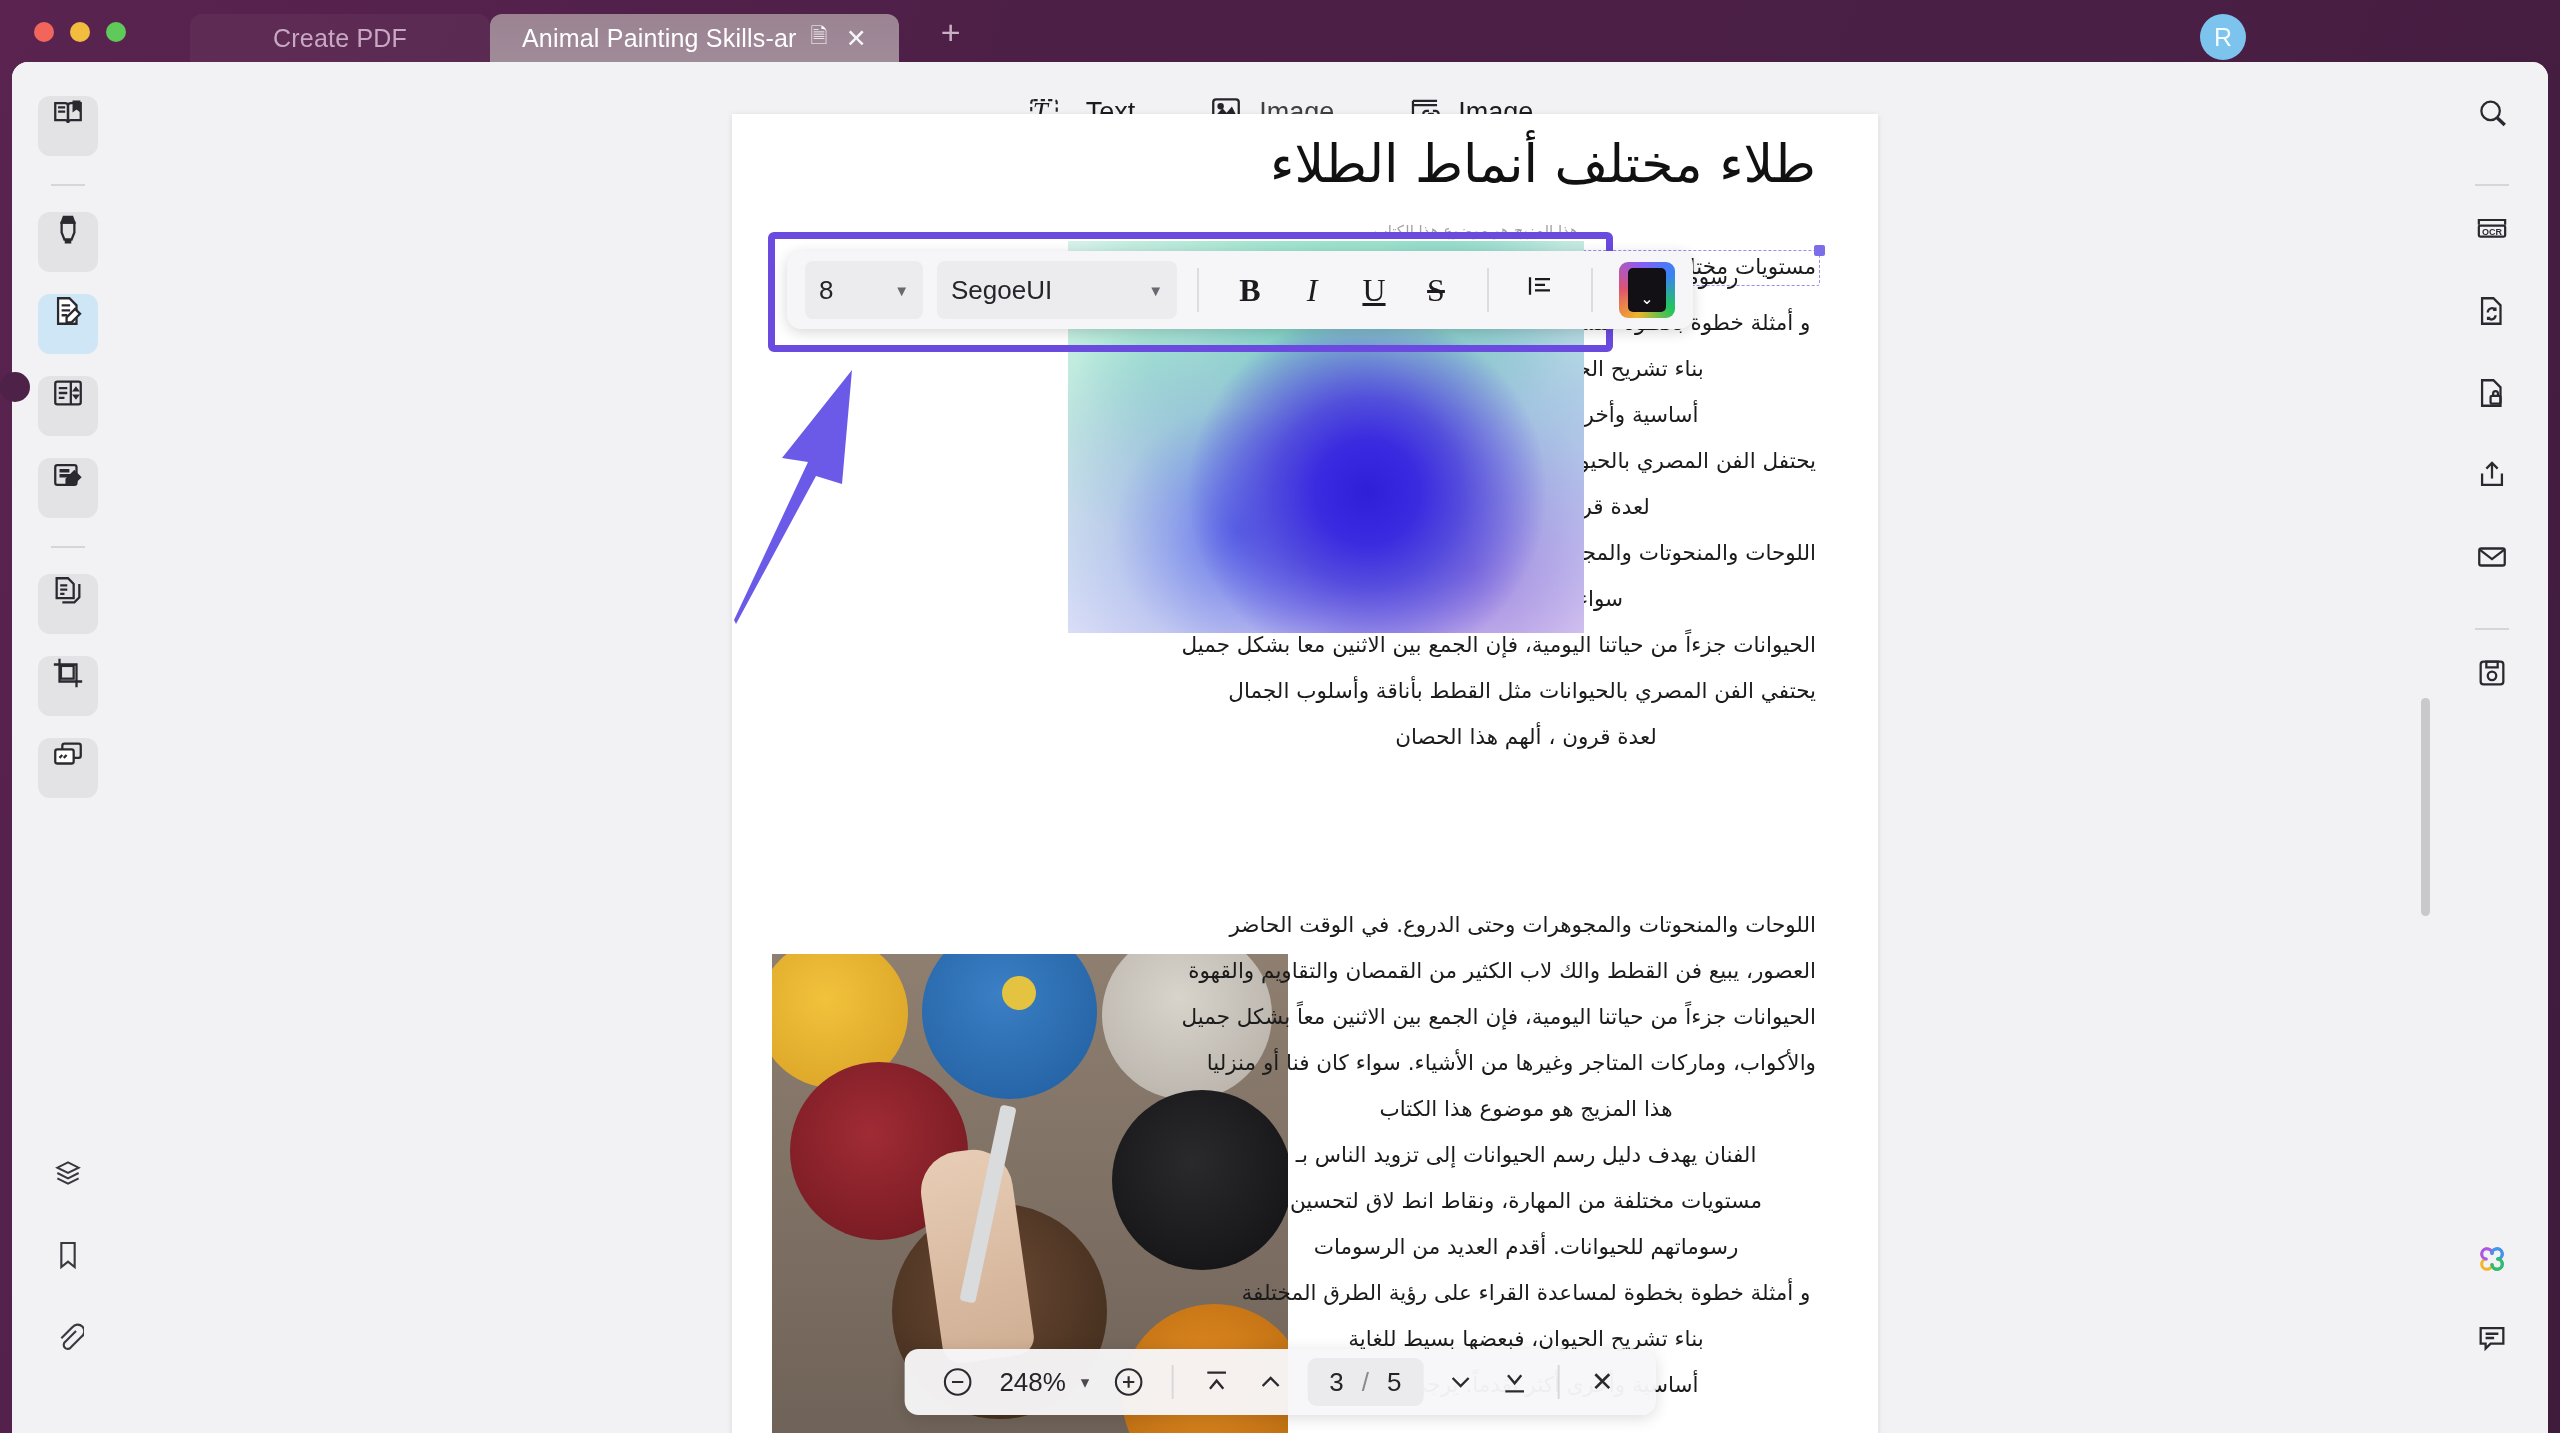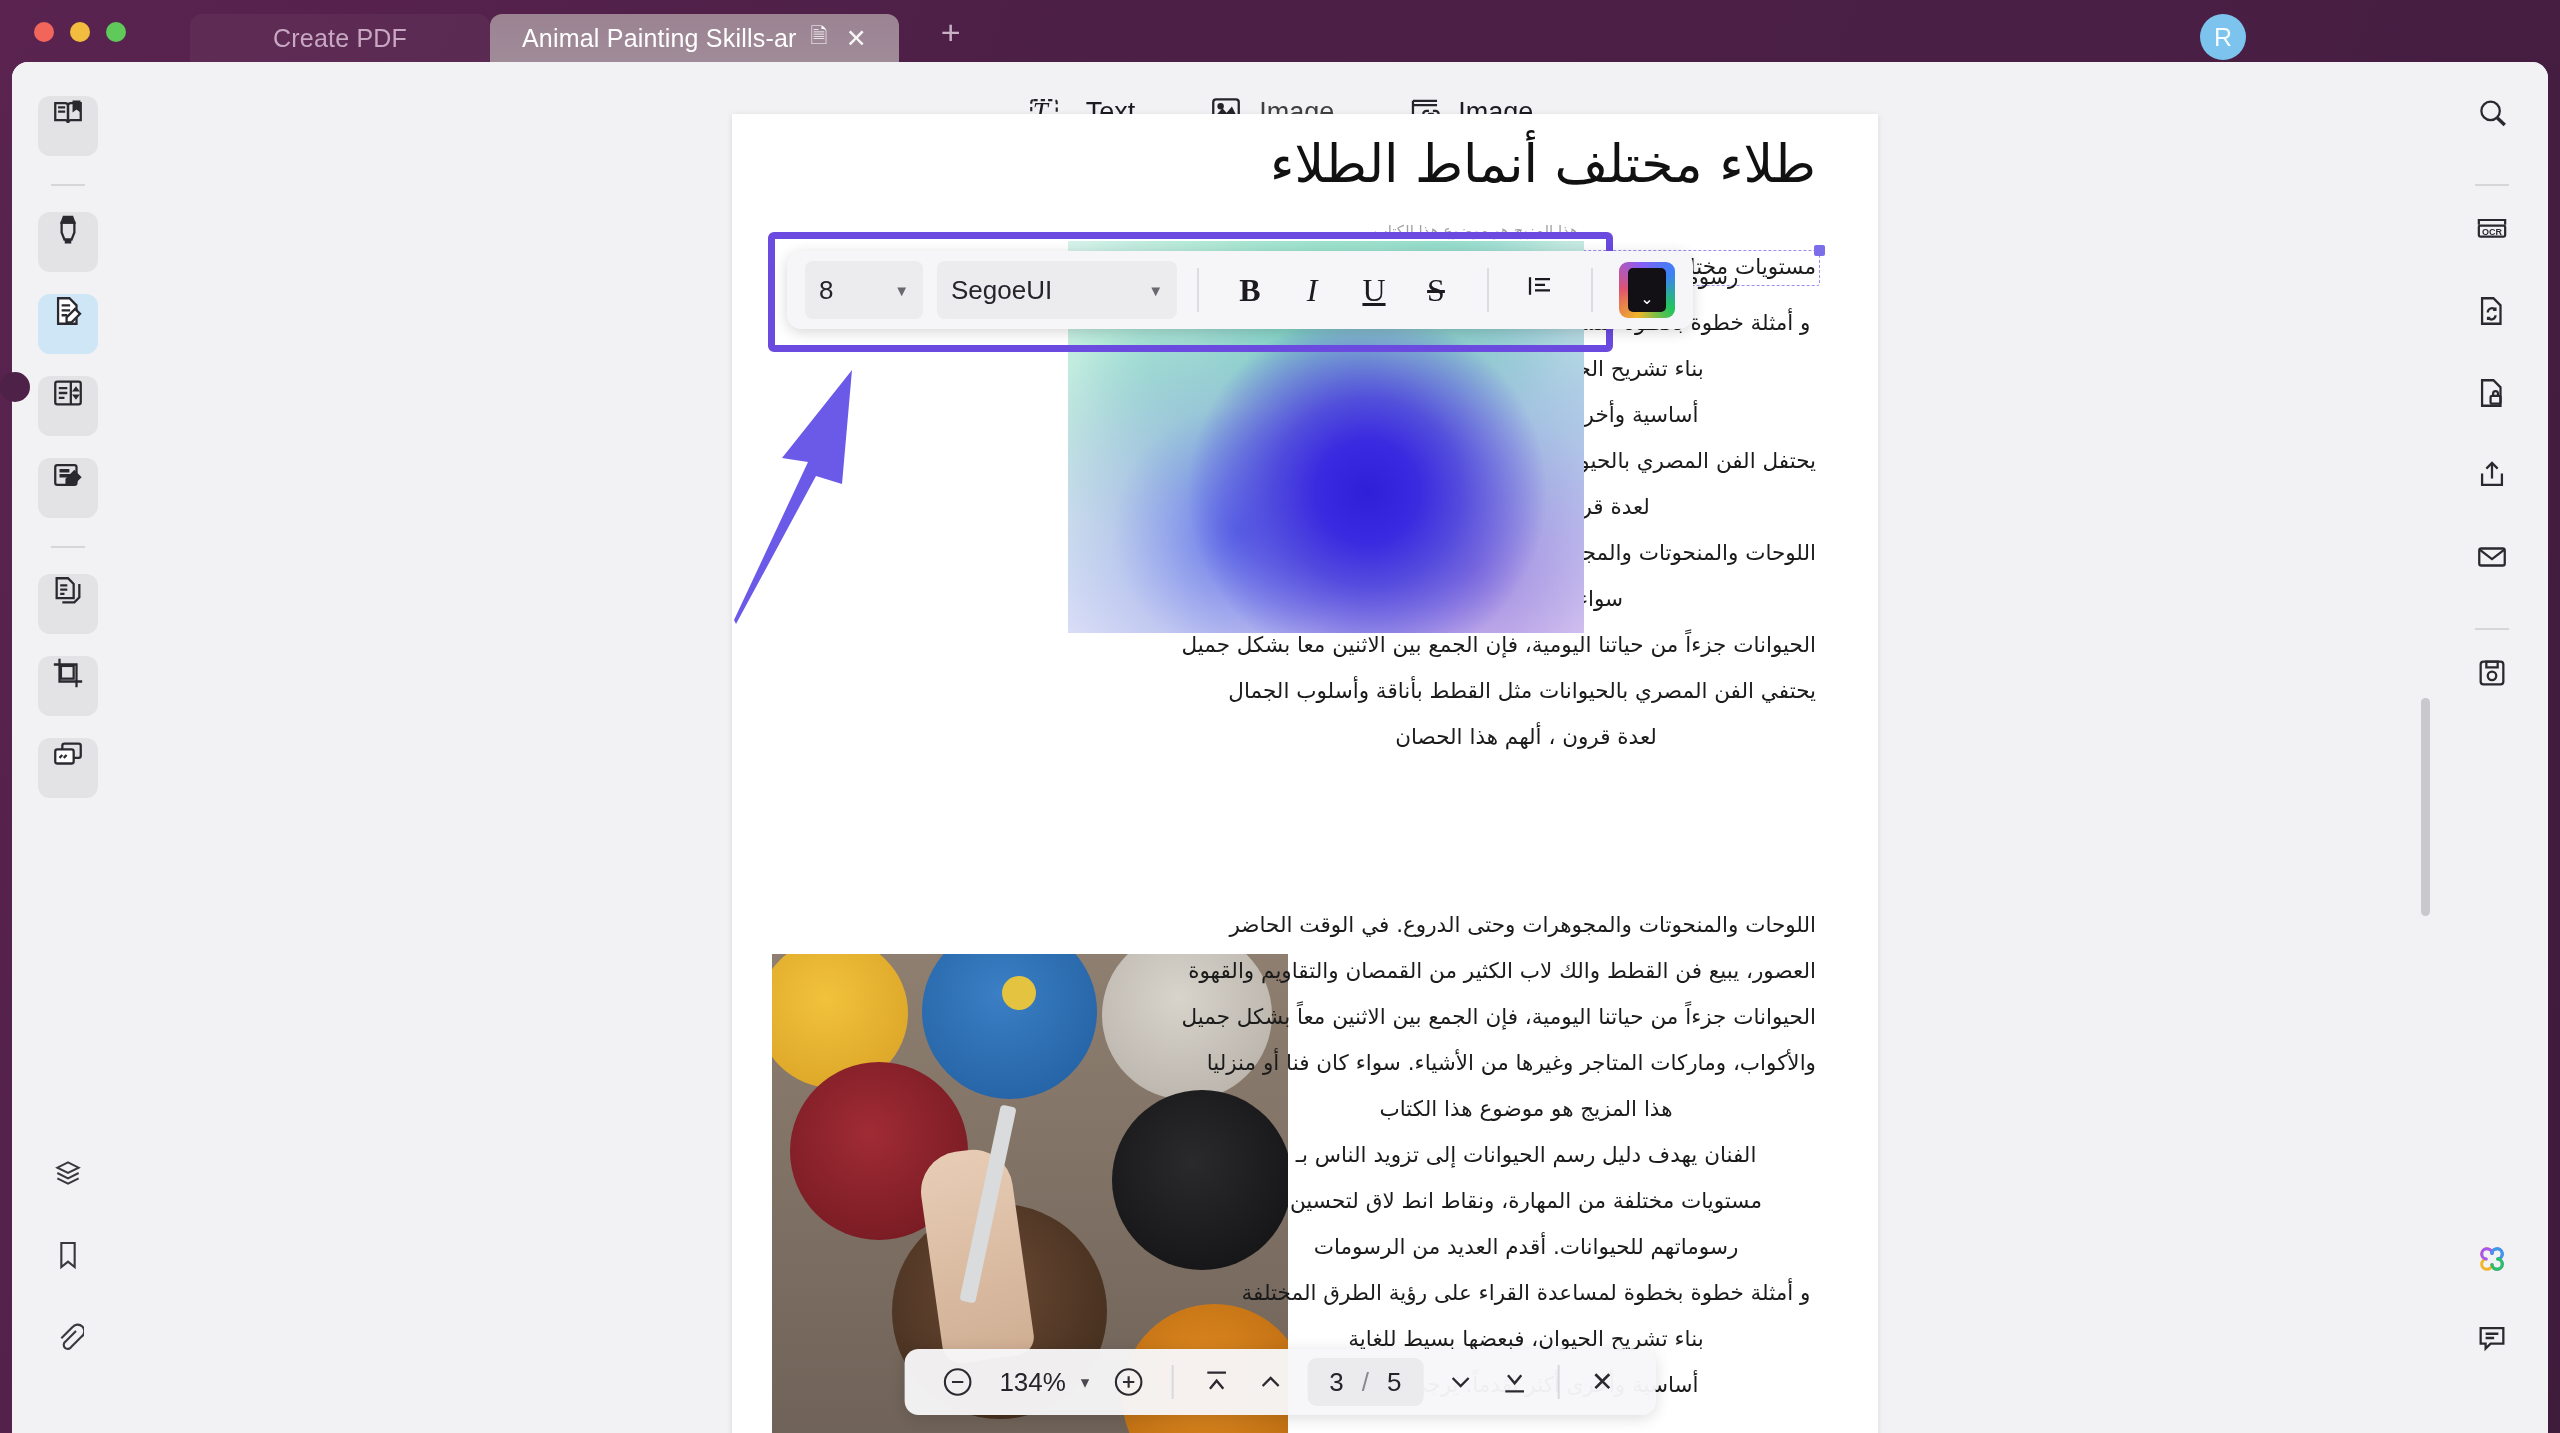--- a/index.html
+++ b/index.html
@@ -462,21 +462,21 @@
 
       <div class="vscroll"></div>
 
       <div class="pagebar">
         <div class="pb-ico">
           <svg width="34" height="34" viewBox="0 0 24 24" fill="none" stroke="#2c2a30" stroke-width="1.5">
             <circle cx="12" cy="12" r="9"></circle>
               <path d="M8 12h8"></path>
           </svg>
         </div>
-        <div class="pb-zoom">134%</div>
+        <div class="pb-zoom">248%</div>
         <div style="font-size:17px;color:#4b484f;margin-right:12px;">▾</div>
         <div class="pb-ico">
           <svg width="34" height="34" viewBox="0 0 24 24" fill="none" stroke="#2c2a30" stroke-width="1.5">
             <circle cx="12" cy="12" r="9"></circle>
               <path d="M8 12h8M12 8v8"></path>
           </svg>
         </div>
         <div class="pb-div"></div>
         <div class="pb-ico">
           <svg width="32" height="32" viewBox="0 0 24 24" fill="none" stroke="#2c2a30" stroke-width="1.8">

